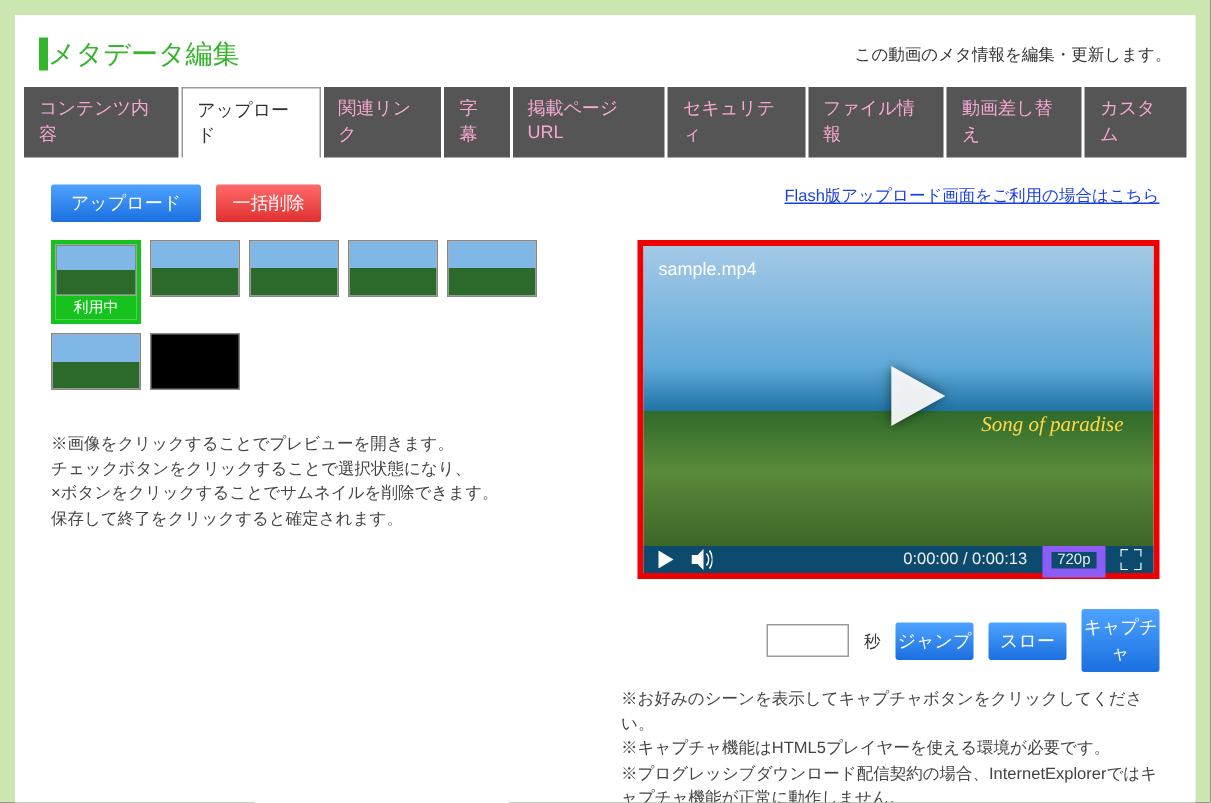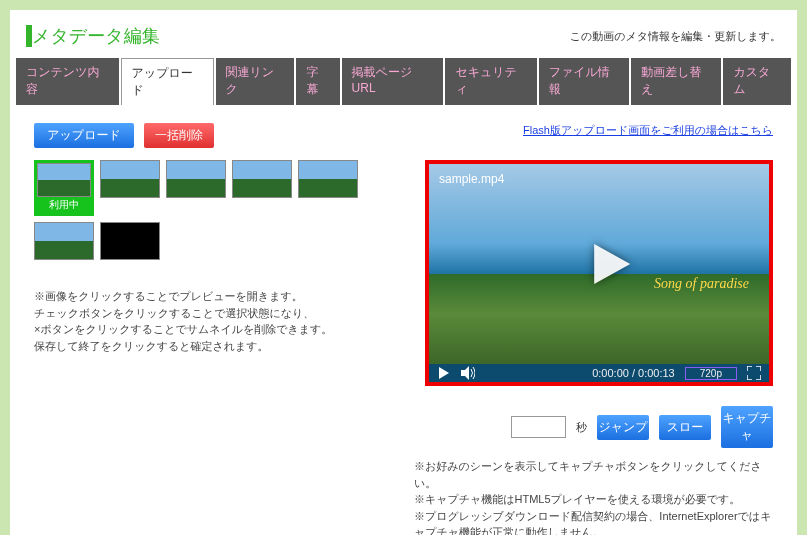--- a/index.html
+++ b/index.html
@@ -33,21 +33,21 @@
   .thumb .badge { background:#16c21c; color:#fff; font-size:10px; text-align:center; padding:1px 0;}
   .player-frame { border:4px solid #e00; width:348px; }
   .player { width:100%; height:200px; position:relative; background:linear-gradient(to bottom,#a5c9e6 0%,#5fa9d9 40%,#1f73a5 55%,#2f6b2a 55%,#5a8a3a 75%,#3d6628 100%); overflow:hidden;}
   .file-label { position:absolute; top:8px; left:10px; color:#fff; font-size:12px;}
   .play-ov { position:absolute; top:50%; left:50%; width:56px; height:56px; transform:translate(-30%,-50%); display:flex; align-items:center; justify-content:center;}
   .play-ov svg{ filter:drop-shadow(0 0 4px rgba(0,0,0,.6));}
   .subtitle { position:absolute; right:20px; top:112px; color:#ffd84a; font-style:italic; font-size:14px; font-family:cursive;}
   .controls { height:18px; background:#0c4a6e; display:flex; align-items:center; padding:0 8px; color:#eee; font-size:11px; gap:10px;}
   .ctrl-icon { width:14px; height:14px; display:flex; align-items:center; justify-content:center; cursor:pointer;}
   .controls .spacer{flex:1;}
-  .quality { border:1px solid #8b5cf6; padding:0 14px; font-size:10px; cursor:pointer;}
+  .quality { border:6px solid #8b5cf6; padding:0 4px; font-size:10px; cursor:pointer;}
   .below-player { display:flex; gap:10px; align-items:center; margin-top:20px; justify-content:flex-end;}
   .sec-input { width:55px; height:22px; border:1px solid #999; text-align:right; padding-right:4px; font-size:12px;}
   .sec-label{font-size:11px;}
   .help-left { font-size:11px; color:#444; margin-top:28px; line-height:1.5;}
   .help-right { font-size:11px; color:#444; margin-top:10px; line-height:1.5; max-width:360px;}
   svg{display:block;}
 </style>
 </head>
 <body>
 <div class="stage">

